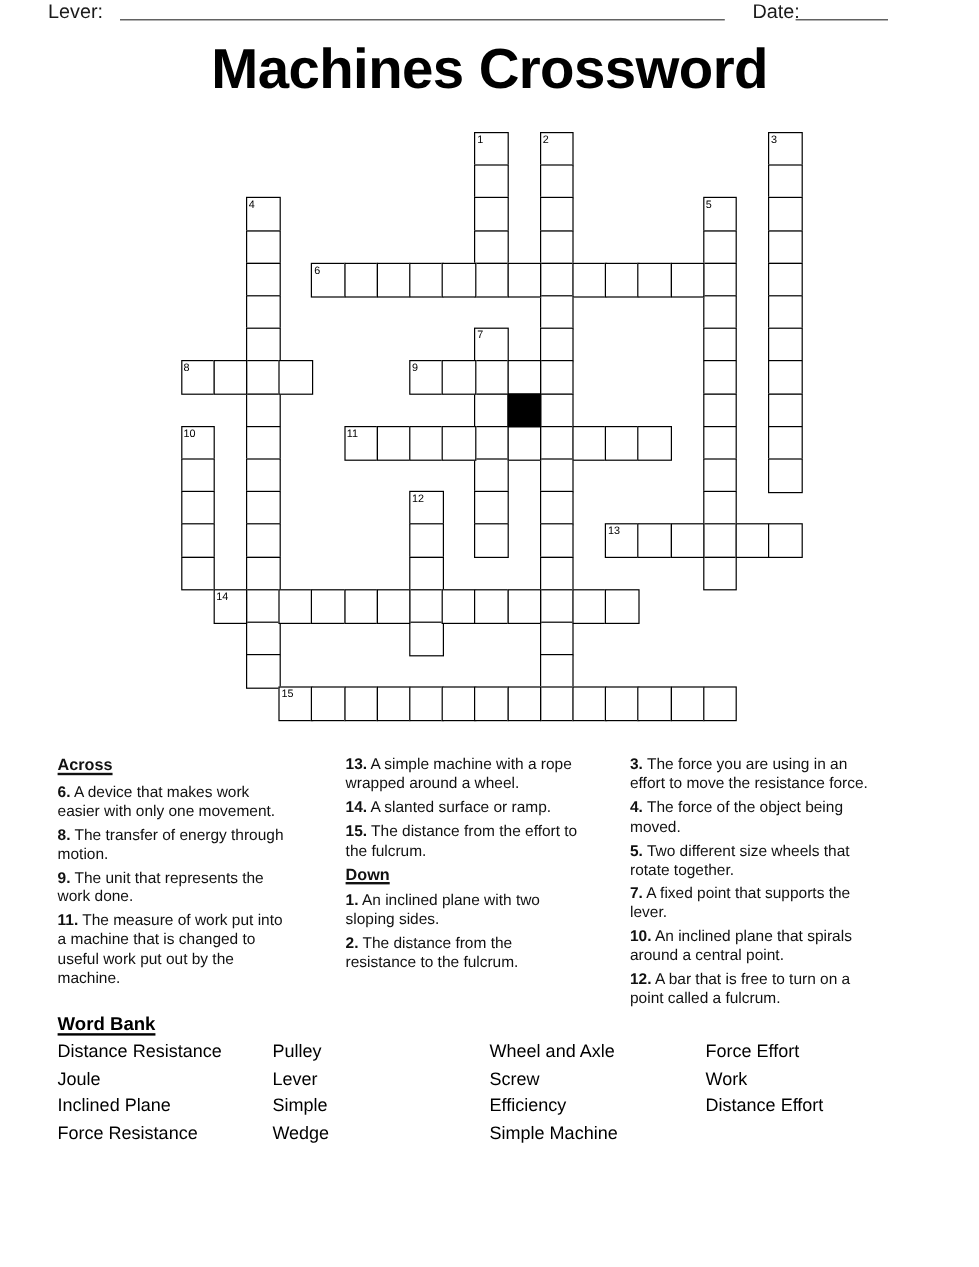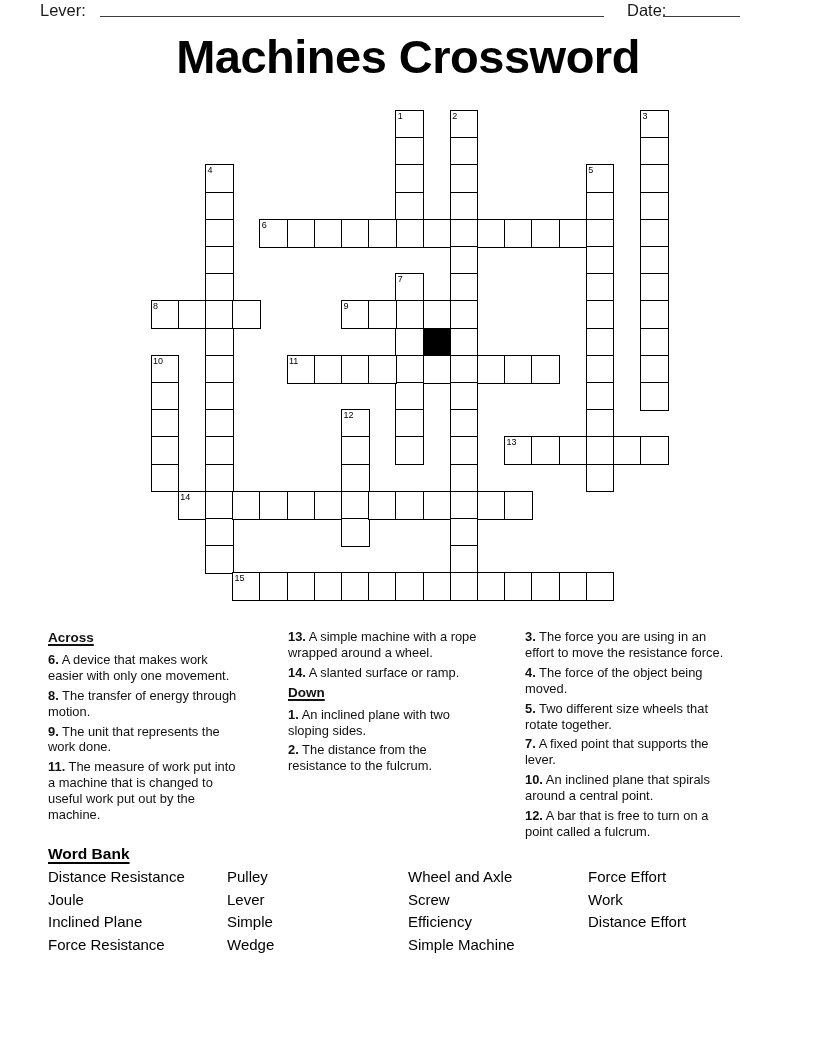--- a/index.html
+++ b/index.html
@@ -213,20 +213,21 @@
 <div class="clue-col" id="clue-col-0">
     <div class="clue-heading">Across</div>
     <p class="clue"><b>6.</b> A device that makes work easier with only one movement.</p>
     <p class="clue"><b>8.</b> The transfer of energy through motion.</p>
     <p class="clue"><b>9.</b> The unit that represents the work done.</p>
     <p class="clue"><b>11.</b> The measure of work put into a machine that is changed to useful work put out by the machine.</p>
   </div>
 <div class="clue-col" id="clue-col-1">
     <p class="clue"><b>13.</b> A simple machine with a rope wrapped around a wheel.</p>
     <p class="clue"><b>14.</b> A slanted surface or ramp.</p>
+    <p class="clue"><b>15.</b> The distance from the effort to the fulcrum.</p>
     <div class="clue-heading">Down</div>
     <p class="clue"><b>1.</b> An inclined plane with two sloping sides.</p>
     <p class="clue"><b>2.</b> The distance from the resistance to the fulcrum.</p>
   </div>
 <div class="clue-col" id="clue-col-2">
     <p class="clue"><b>3.</b> The force you are using in an effort to move the resistance force.</p>
     <p class="clue"><b>4.</b> The force of the object being moved.</p>
     <p class="clue"><b>5.</b> Two different size wheels that rotate together.</p>
     <p class="clue"><b>7.</b> A fixed point that supports the lever.</p>
     <p class="clue"><b>10.</b> An inclined plane that spirals around a central point.</p>

